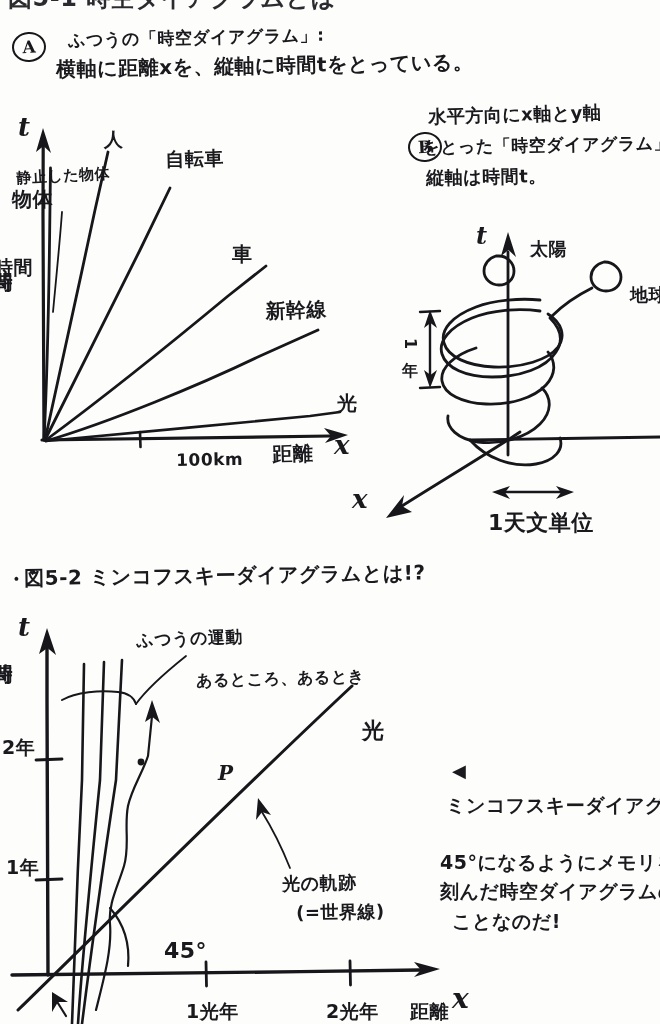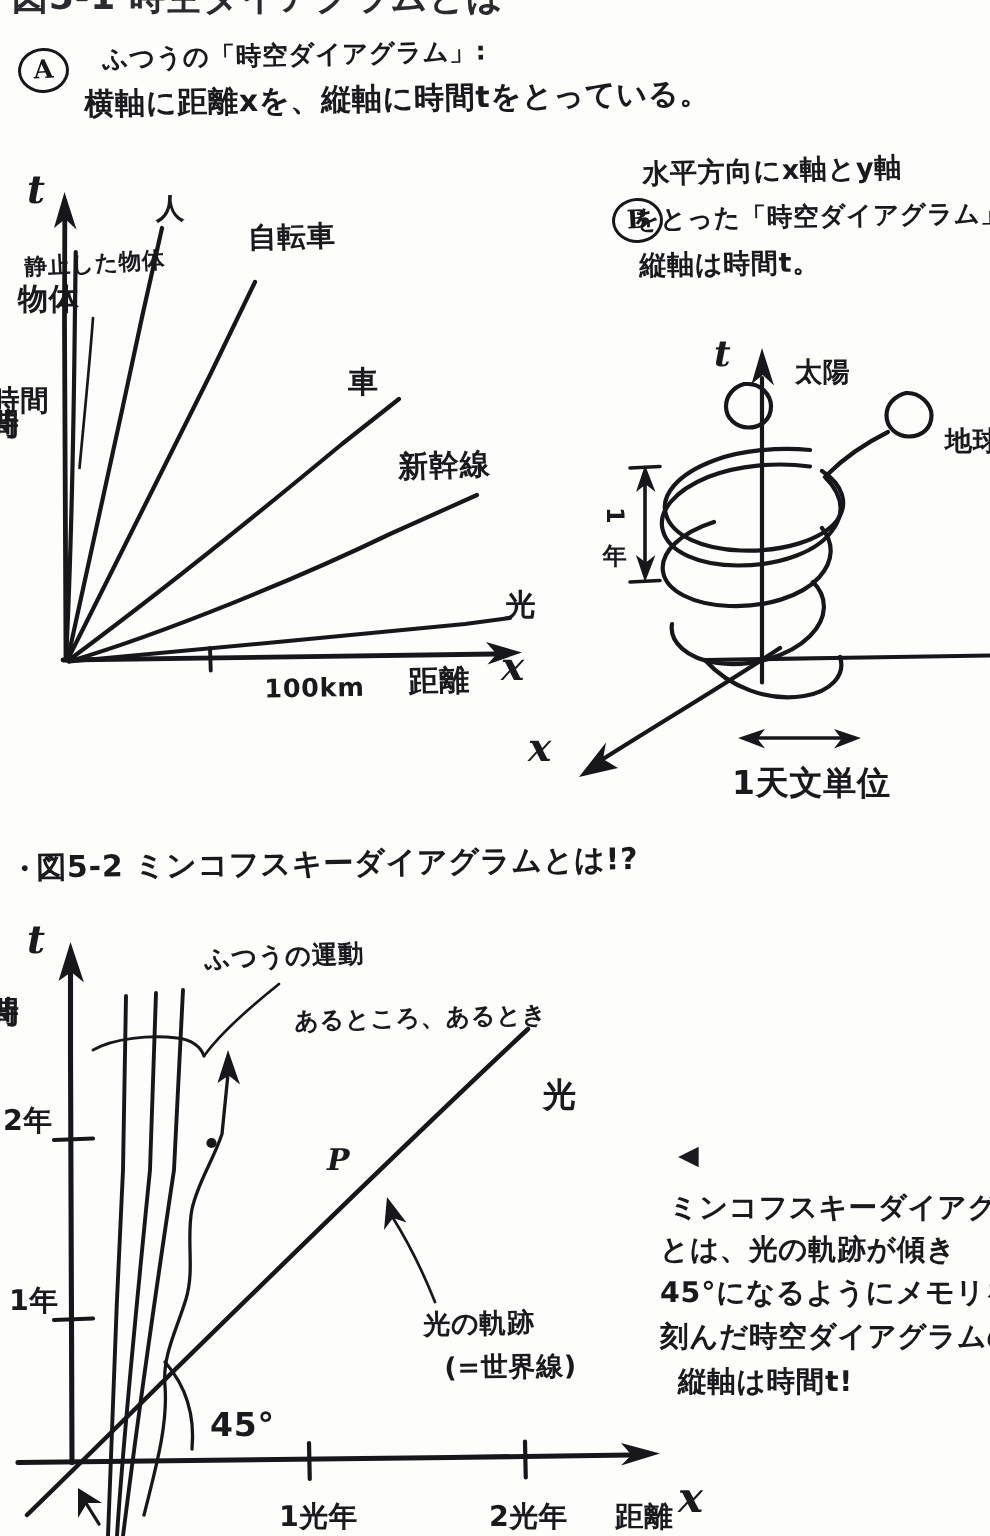--- a/index.html
+++ b/index.html
@@ -119,34 +119,33 @@
   <div class="hw jp" style="left:488px; top:510px; font-size:22px;">1天文単位</div>
 
   <div class="hw ital" style="left:18px; top:612px; font-size:26px;">t</div>
   <div class="hw jp" style="left:-6px; top:652px; font-size:19px; line-height:1.05;">&nbsp;</div>
   <div class="hw jp" style="left:136px; top:630px; font-size:17px; transform:rotate(-2deg);">ふつうの運動</div>
   <div class="hw jp" style="left:196px; top:672px; font-size:16px; transform:rotate(-1.5deg);">あるところ、あるとき</div>
   <div class="hw ital" style="left:218px; top:762px; font-size:20px;">P</div>
   <div class="hw jp" style="left:362px; top:718px; font-size:22px;">光</div>
   <div class="hw jp" style="left:282px; top:873px; font-size:18px; transform:rotate(-1deg);">光の軌跡</div>
   <div class="hw jp" style="left:296px; top:902px; font-size:18px; transform:rotate(-1deg);">(=世界線)</div>
-  <div class="hw" style="left:140px; top:938px; font-size:22px;">45°</div>
+  <div class="hw" style="left:164px; top:938px; font-size:22px;">45°</div>
   <div class="hw jp" style="left:2px; top:738px; font-size:19px; line-height:1.0;">2年</div>
   <div class="hw jp" style="left:6px; top:858px; font-size:19px; line-height:1.0;">1年</div>
   <div class="hw jp" style="left:186px; top:1000px; font-size:19px;">1光年</div>
   <div class="hw jp" style="left:326px; top:1000px; font-size:19px;">2光年</div>
   <div class="hw jp" style="left:410px; top:1000px; font-size:19px;">距離</div>
   <div class="hw ital" style="left:452px; top:982px; font-size:28px;">x</div>
 
   <div class="hw" style="left:452px; top:760px; font-size:18px;">◀</div>
   <div class="hw jp" style="left:446px; top:794px; font-size:19px;">ミンコフスキーダイアグラム</div>
-  <div class="hw jp" style="left:440px; top:822px; font-size:19px;">とは、光の軌跡が傾き</div>
   <div class="hw jp" style="left:440px; top:851px; font-size:19px;">45°になるようにメモリを</div>
   <div class="hw jp" style="left:440px; top:880px; font-size:19px;">刻んだ時空ダイアグラムの</div>
-  <div class="hw jp" style="left:452px; top:910px; font-size:19px;">縦軸は時間t!</div>
+  <div class="hw jp" style="left:452px; top:910px; font-size:19px;">ことなのだ!</div>
 
   <div class="hw jp" style="left:-8px; top:256px; font-size:20px; line-height:1.05; writing-mode:vertical-rl;">時間</div>
   <div class="hw jp" style="left:-8px; top:648px; font-size:20px; line-height:1.05; writing-mode:vertical-rl;">時間</div>
   <div class="hw jp" style="left:12px; top:188px; font-size:20px;">物体</div>
 
   <svg class="layer" viewBox="0 0 660 1024">
 
     <g>
 
       <path class="ink" stroke-width="3.2" d="M44,440 C43.4,380 43.2,300 43,215 L43.2,146"></path>

